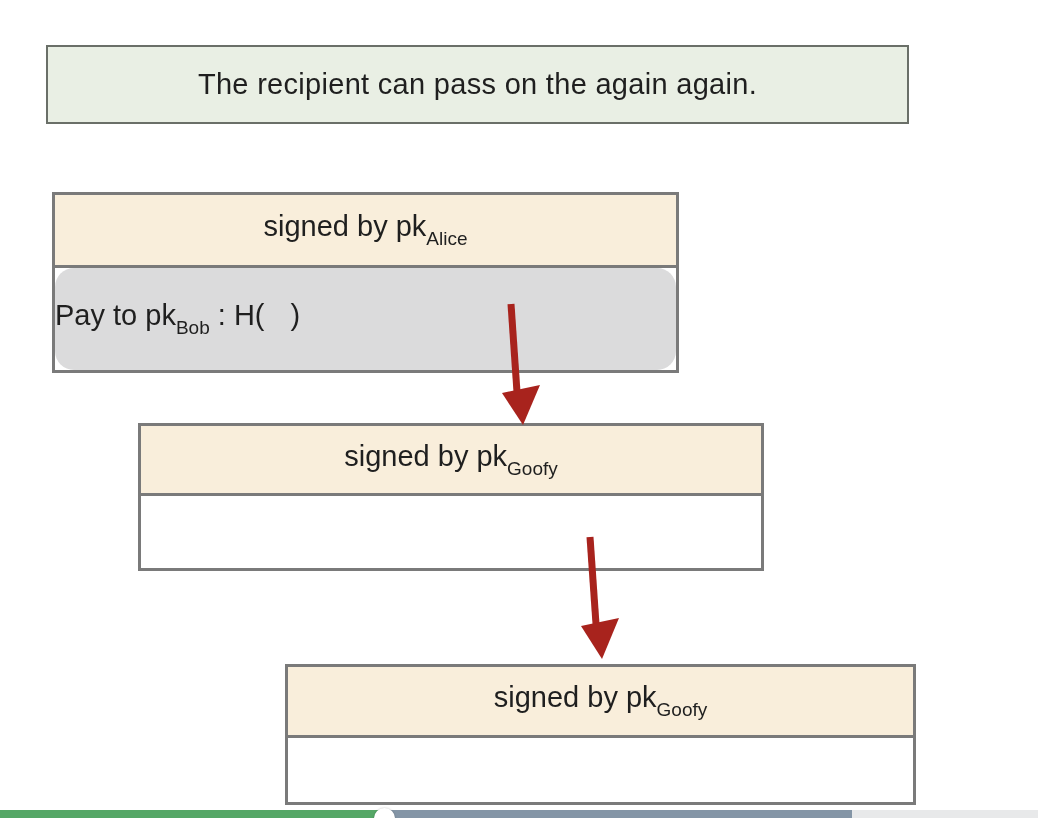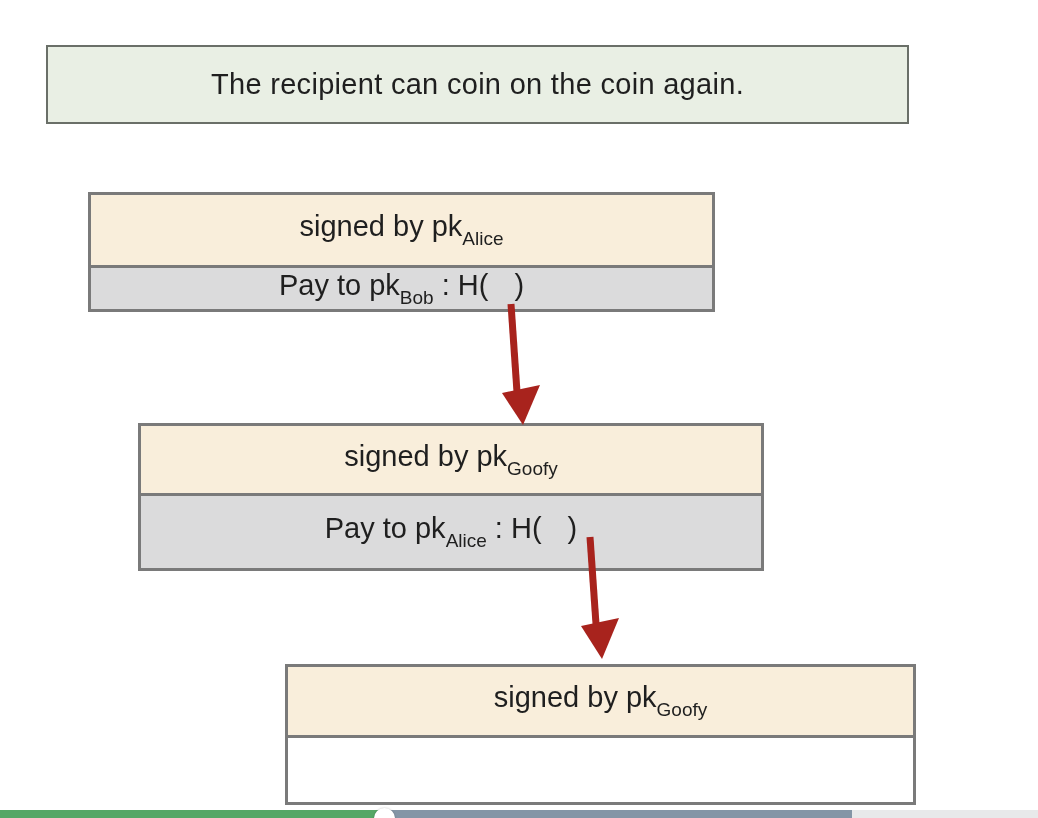--- a/index.html
+++ b/index.html
@@ -25,26 +25,26 @@
     position:absolute;border:3px solid var(--block-border);
     display:flex;flex-direction:column;
   }
   .block-header{
     background:var(--header-bg);border-bottom:3px solid var(--block-border);
     display:flex;align-items:center;justify-content:center;
     font-size:29px;
   }
   .block-body{
     background:var(--body-bg);flex:1;
-    display:flex;align-items:center;justify-content:center;
-    font-size:29px;white-space:pre;
+    display:flex;align-items:center;
+    font-size:29px;white-space:pre;border-radius:19px;
   }
   .sub{font-size:19px;vertical-align:-9px;white-space:pre;}
   .hash-gap{display:inline-block;width:26px;}
-  #block1{left:88px;top:192px;width:627px;height:120px;}
+  #block1{left:52px;top:192px;width:627px;height:181px;}
   #block1 .block-header{height:73px;}
   #block2{left:138px;top:423px;width:626px;height:148px;}
   #block2 .block-header{height:70px;}
   #block3{left:285px;top:664px;width:631px;height:141px;}
   #block3 .block-header{height:71px;}
   svg.arrows{position:absolute;left:0;top:0;pointer-events:none;color:var(--arrow-red);}
   .player-bar{
     position:absolute;left:0;bottom:0;width:1038px;height:8px;
     display:flex;cursor:pointer;
   }
@@ -54,38 +54,35 @@
   .playhead{
     position:absolute;width:21px;height:21px;border-radius:50%;
     background:#ffffff;box-shadow:0 0 2px rgba(0,0,0,0.25);
     top:808px;cursor:grab;
   }
 </style>
 </head>
 <body>
 
 <div class="title-banner">
-  <span>The recipient can coin on the coin again.</span>
+  <span>The recipient can pass on the again again.</span>
 </div>
 
 <div class="block" id="block1">
   <div class="block-header">
     <span><span>signed by pk</span><span class="sub">Alice</span></span>
   </div>
   <div class="block-body">
     <span><span>Pay to pk</span><span class="sub">Bob</span><span> : H(</span><span class="hash-gap"></span><span>)</span></span>
   </div>
 </div>
 
 <div class="block" id="block2">
   <div class="block-header">
     <span><span>signed by pk</span><span class="sub">Goofy</span></span>
-  </div>
-  <div class="block-body">
-    <span><span>Pay to pk</span><span class="sub">Alice</span><span> : H(</span><span class="hash-gap"></span><span>)</span></span>
   </div>
 </div>
 
 <div class="block" id="block3">
   <div class="block-header">
     <span><span>signed by pk</span><span class="sub">Goofy</span></span>
   </div>
 </div>
 
 <svg class="arrows" width="1038" height="818" viewBox="0 0 1038 818">

